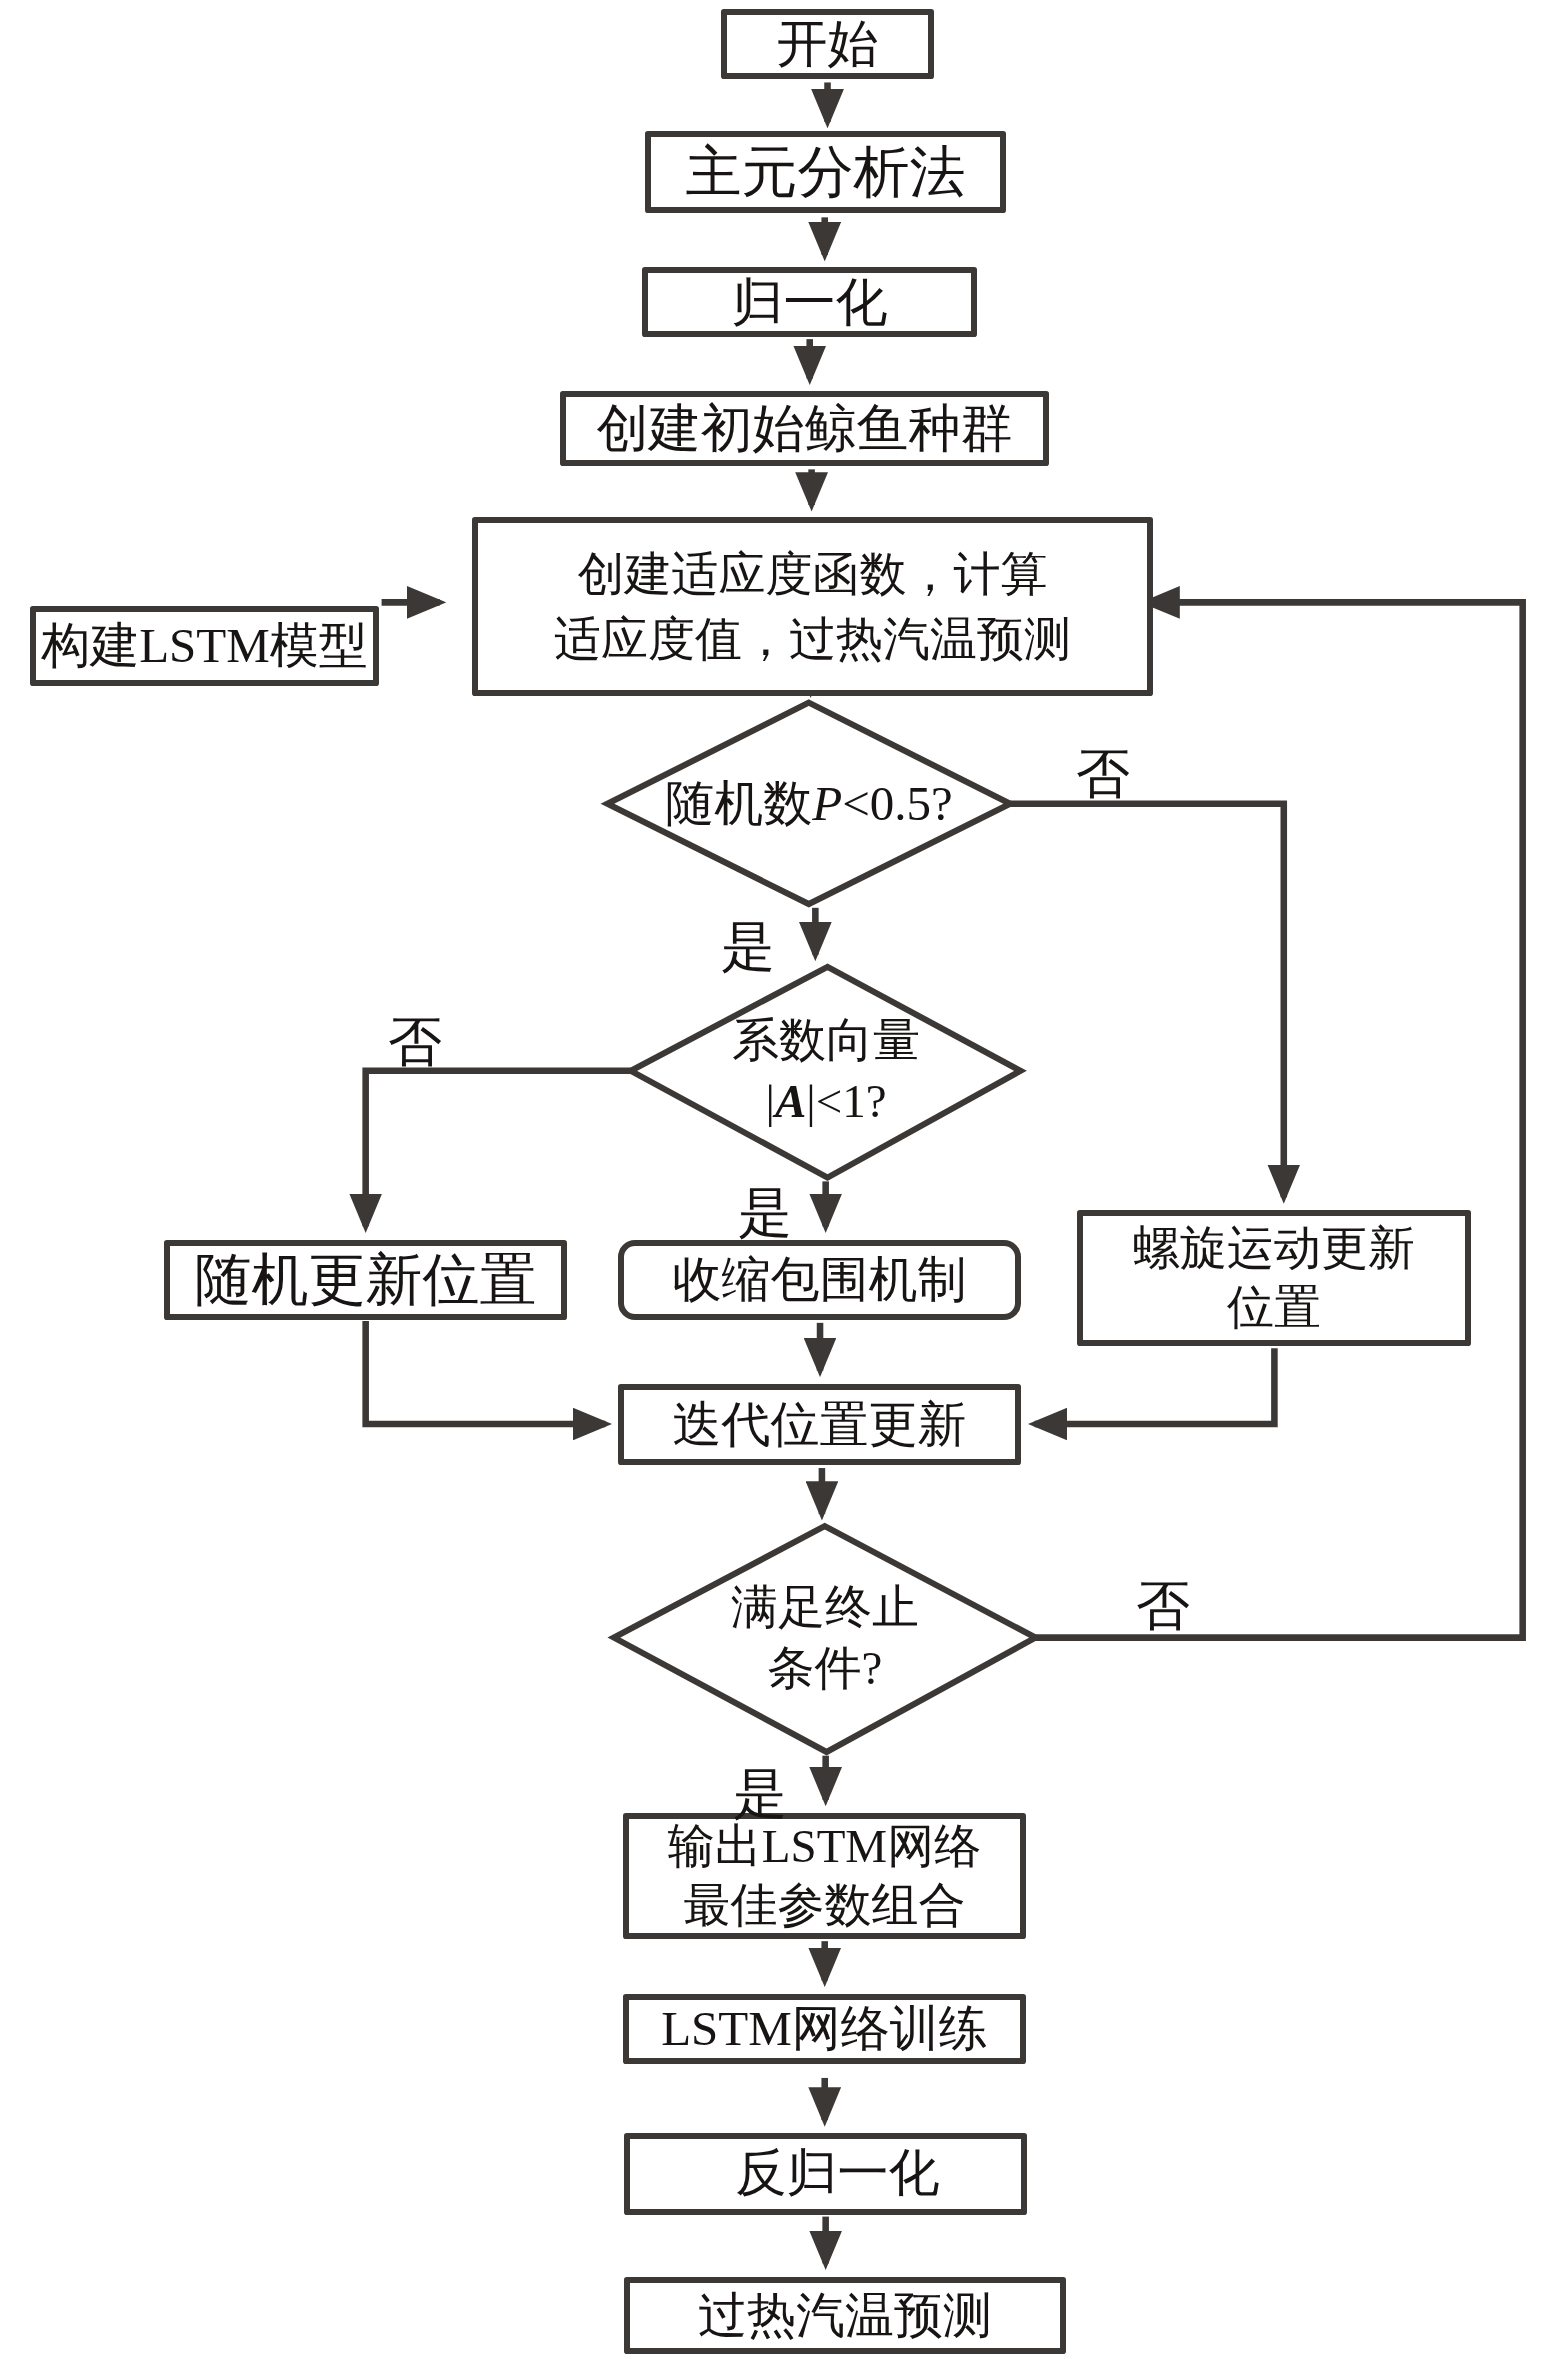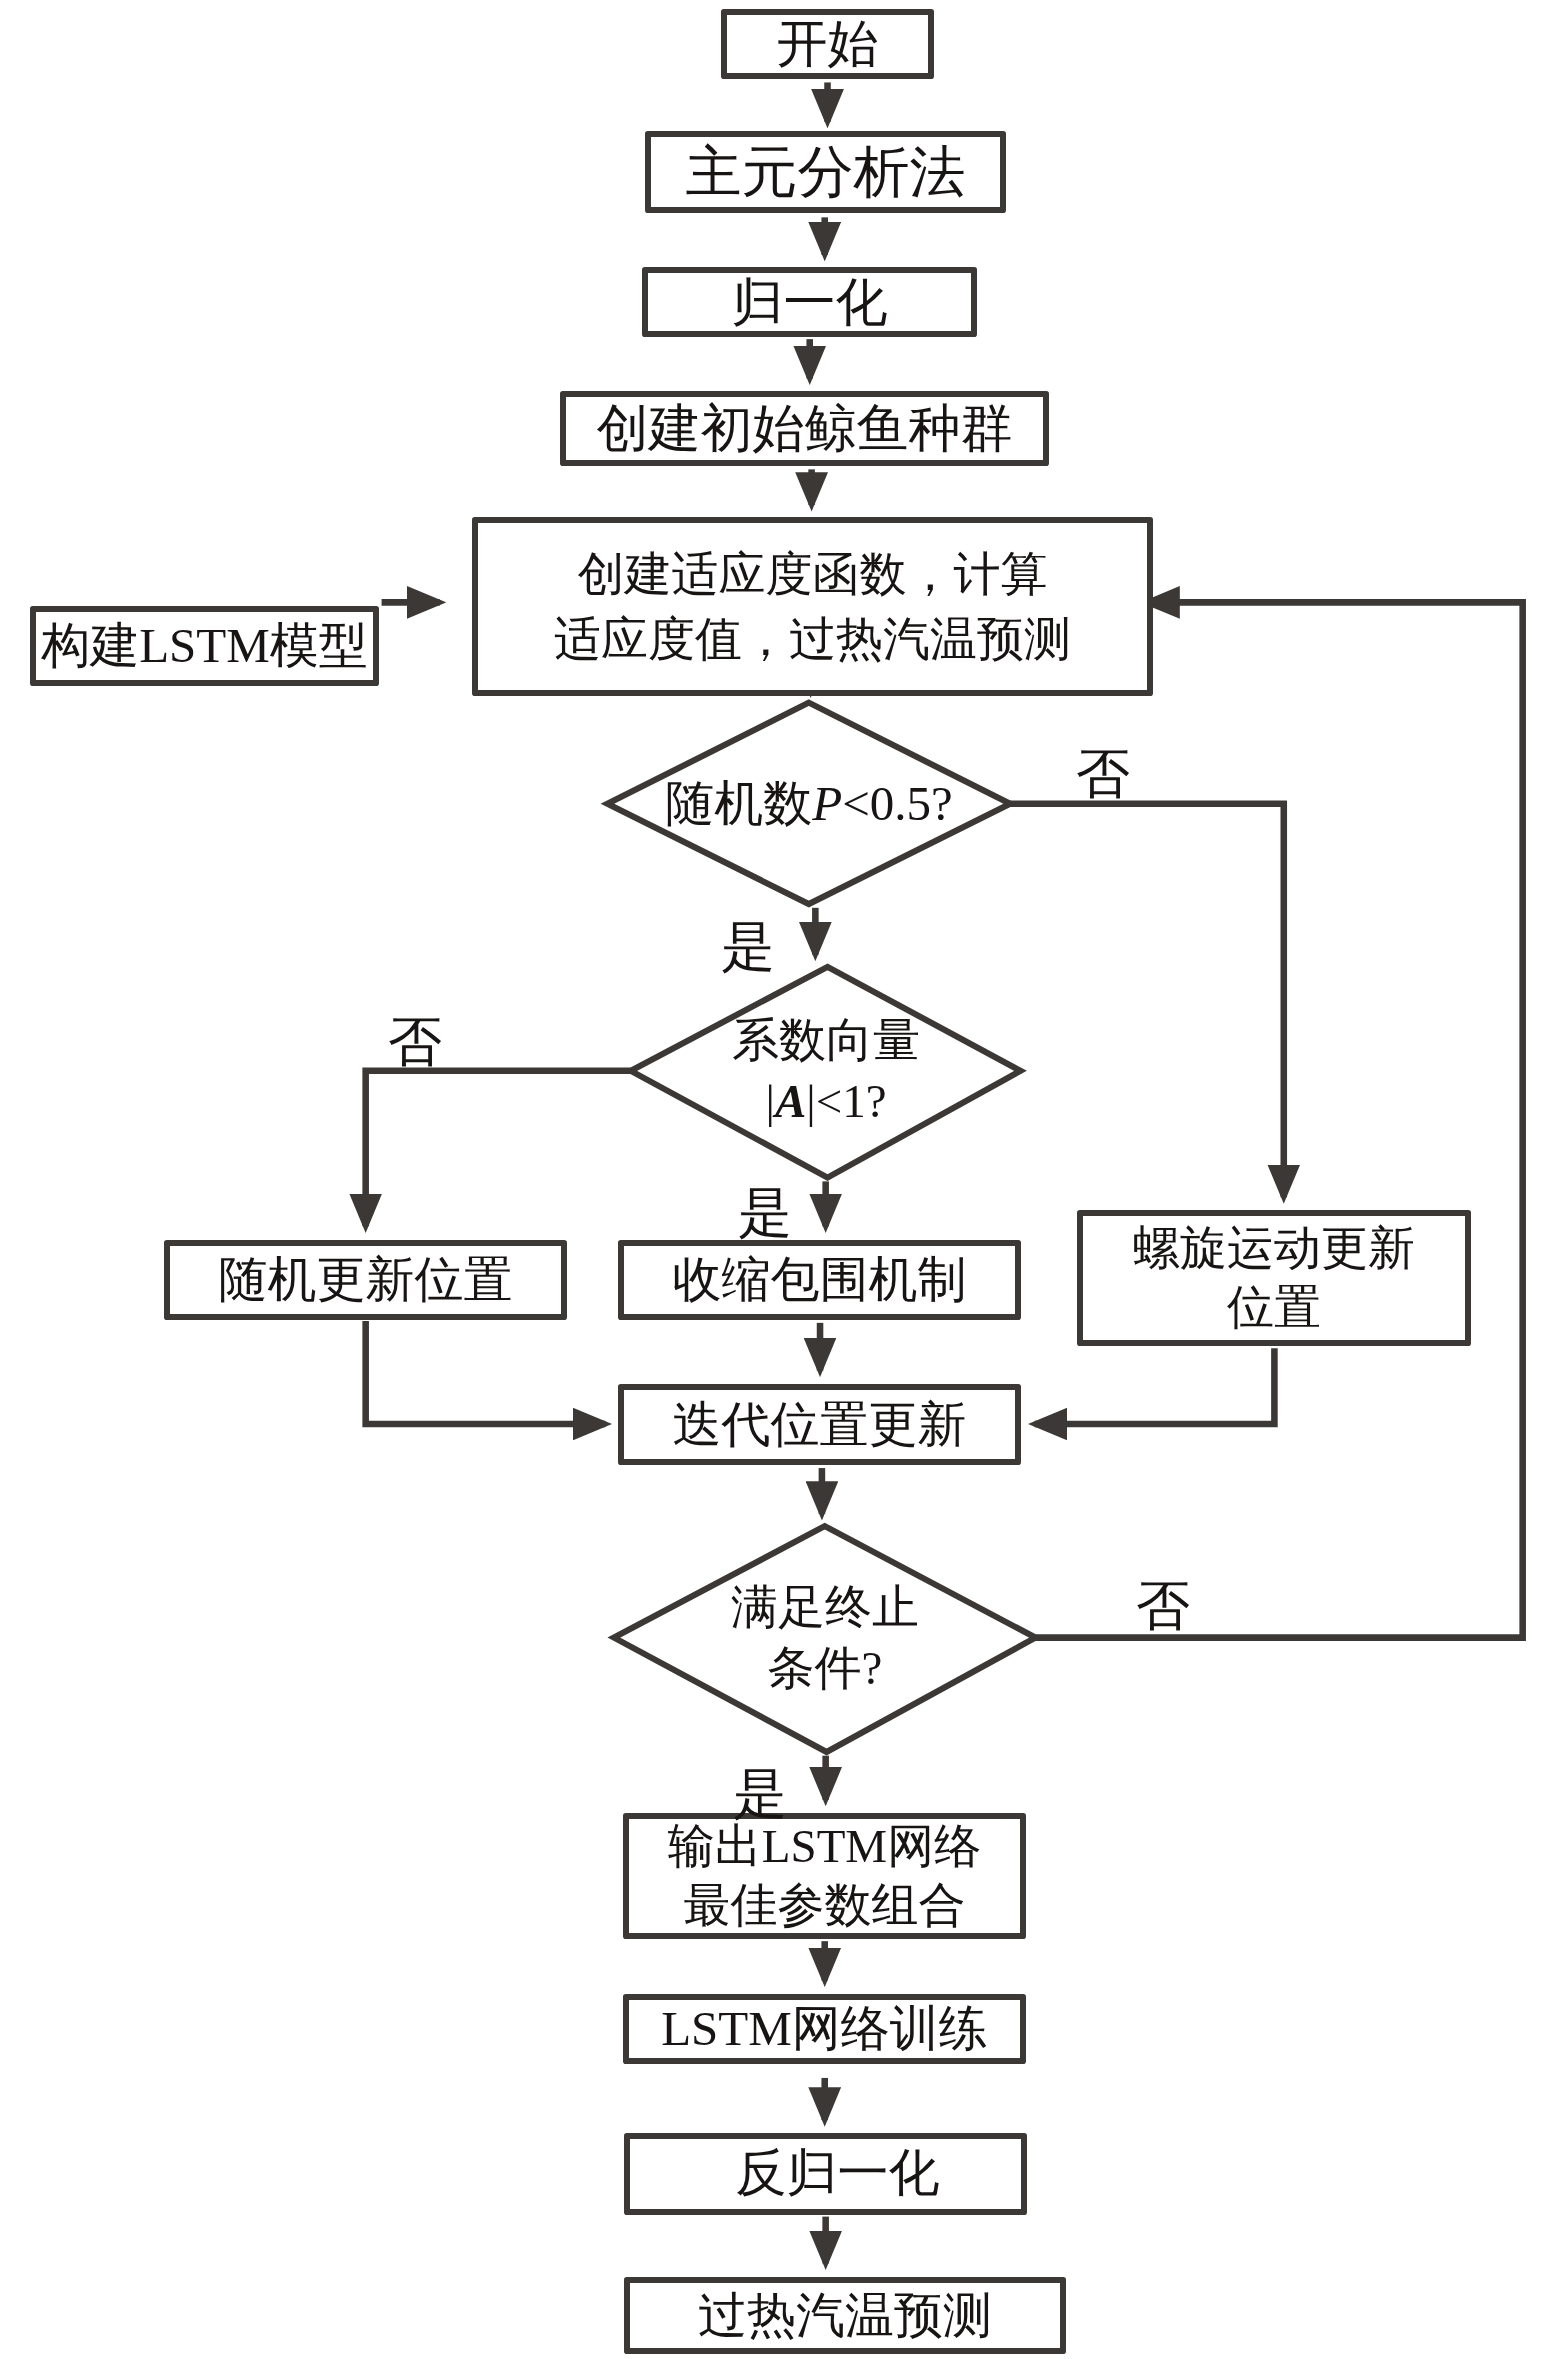--- a/index.html
+++ b/index.html
@@ -37,22 +37,22 @@
   .var{font-style:italic;font-family:"Liberation Serif","DejaVu Serif",serif;}
   .bold{font-weight:bold;}
 
   
   #n-start        {left:721px; top:9.4px;  width:213px; height:70px;  font-size:51px;}
   #n-pca          {left:645px; top:131px; width:361px; height:82px;  font-size:56px;}
   #n-normalize    {left:642px; top:267px; width:335px; height:70px;  font-size:52px;}
   #n-init         {left:560px; top:391px; width:489px; height:75px;  font-size:52px;}
   #n-build-lstm   {left:30px;  top:562px; width:349px; height:80px;  font-size:49px;margin-top:44px;}
   #n-fitness      {left:453px; top:517px; width:681px; height:179px; font-size:47px; line-height:1.38;margin-left:19px;}
-  #n-random-upd   {left:164px; top:1240px;width:403px; height:80px;  font-size:49px;}
-  #n-shrink       {left:618px; top:1240px;width:403px; height:80px;  font-size:49px;}
+  #n-random-upd   {left:164px; top:1240px;width:403px; height:80px;  font-size:57px;}
+  #n-shrink       {left:618px; top:1240px;width:403px; height:80px;  font-size:49px;border-radius:17px;}
   #n-spiral       {left:1077px;top:1210px;width:394px; height:136px; font-size:47px;}
   #n-iterate      {left:618px; top:1384px;width:403px; height:81px;  font-size:49px;}
   #n-output       {left:623px; top:1813px;width:403px; height:126px; font-size:47px;}
   #n-train        {left:623px; top:1994px;width:403px; height:70px;  font-size:49px;}
   #n-denorm       {left:624px; top:2133px;width:403px; height:82px;  font-size:51px;padding-left:24px;}
   #n-predict      {left:624px; top:2277px;width:442px; height:77px;  font-size:49px;}
 
   #t-d1           {left:600px; top:766px; width:418px; height:75px;  font-size:49px;}
   #t-d2           {left:631px; top:996px;width:390px; height:150px; font-size:47px;}
   #t-d3           {left:614px; top:1563px;width:422px; height:150px; font-size:47px;}

